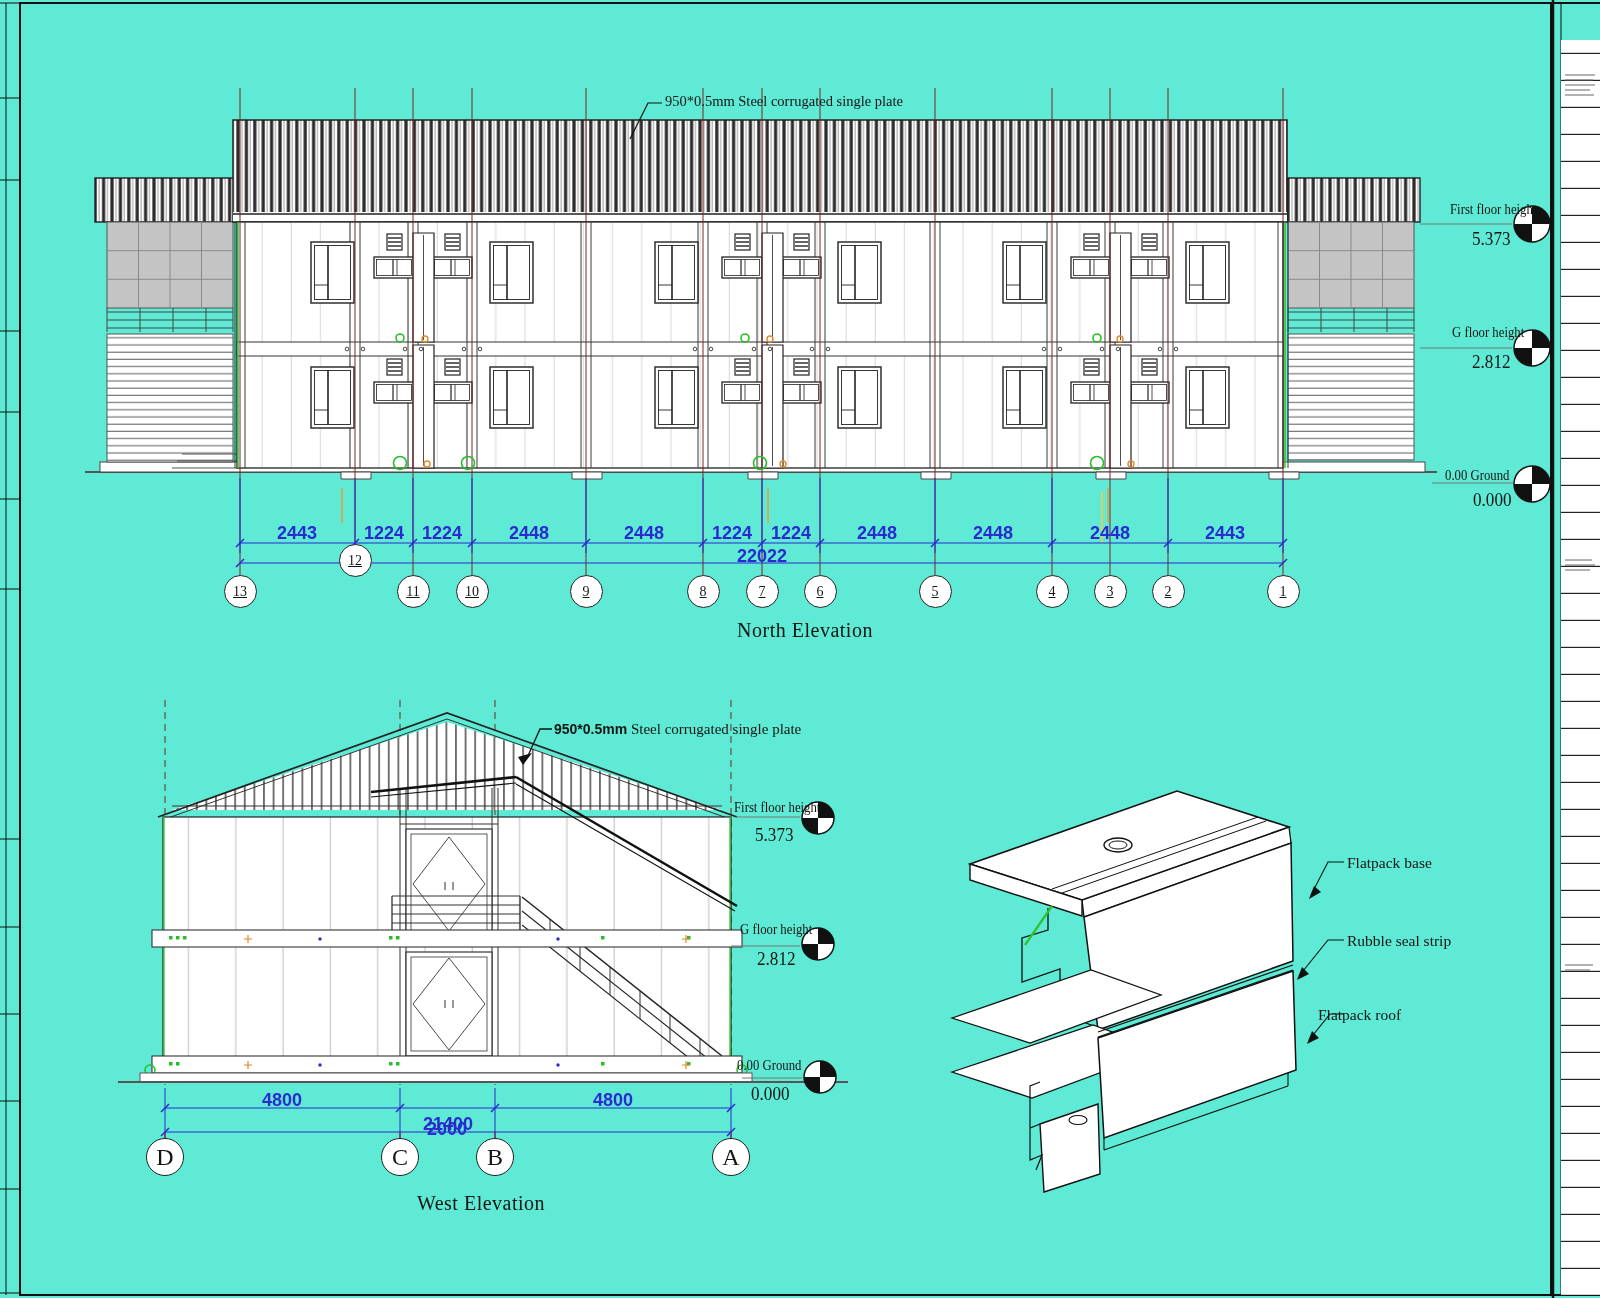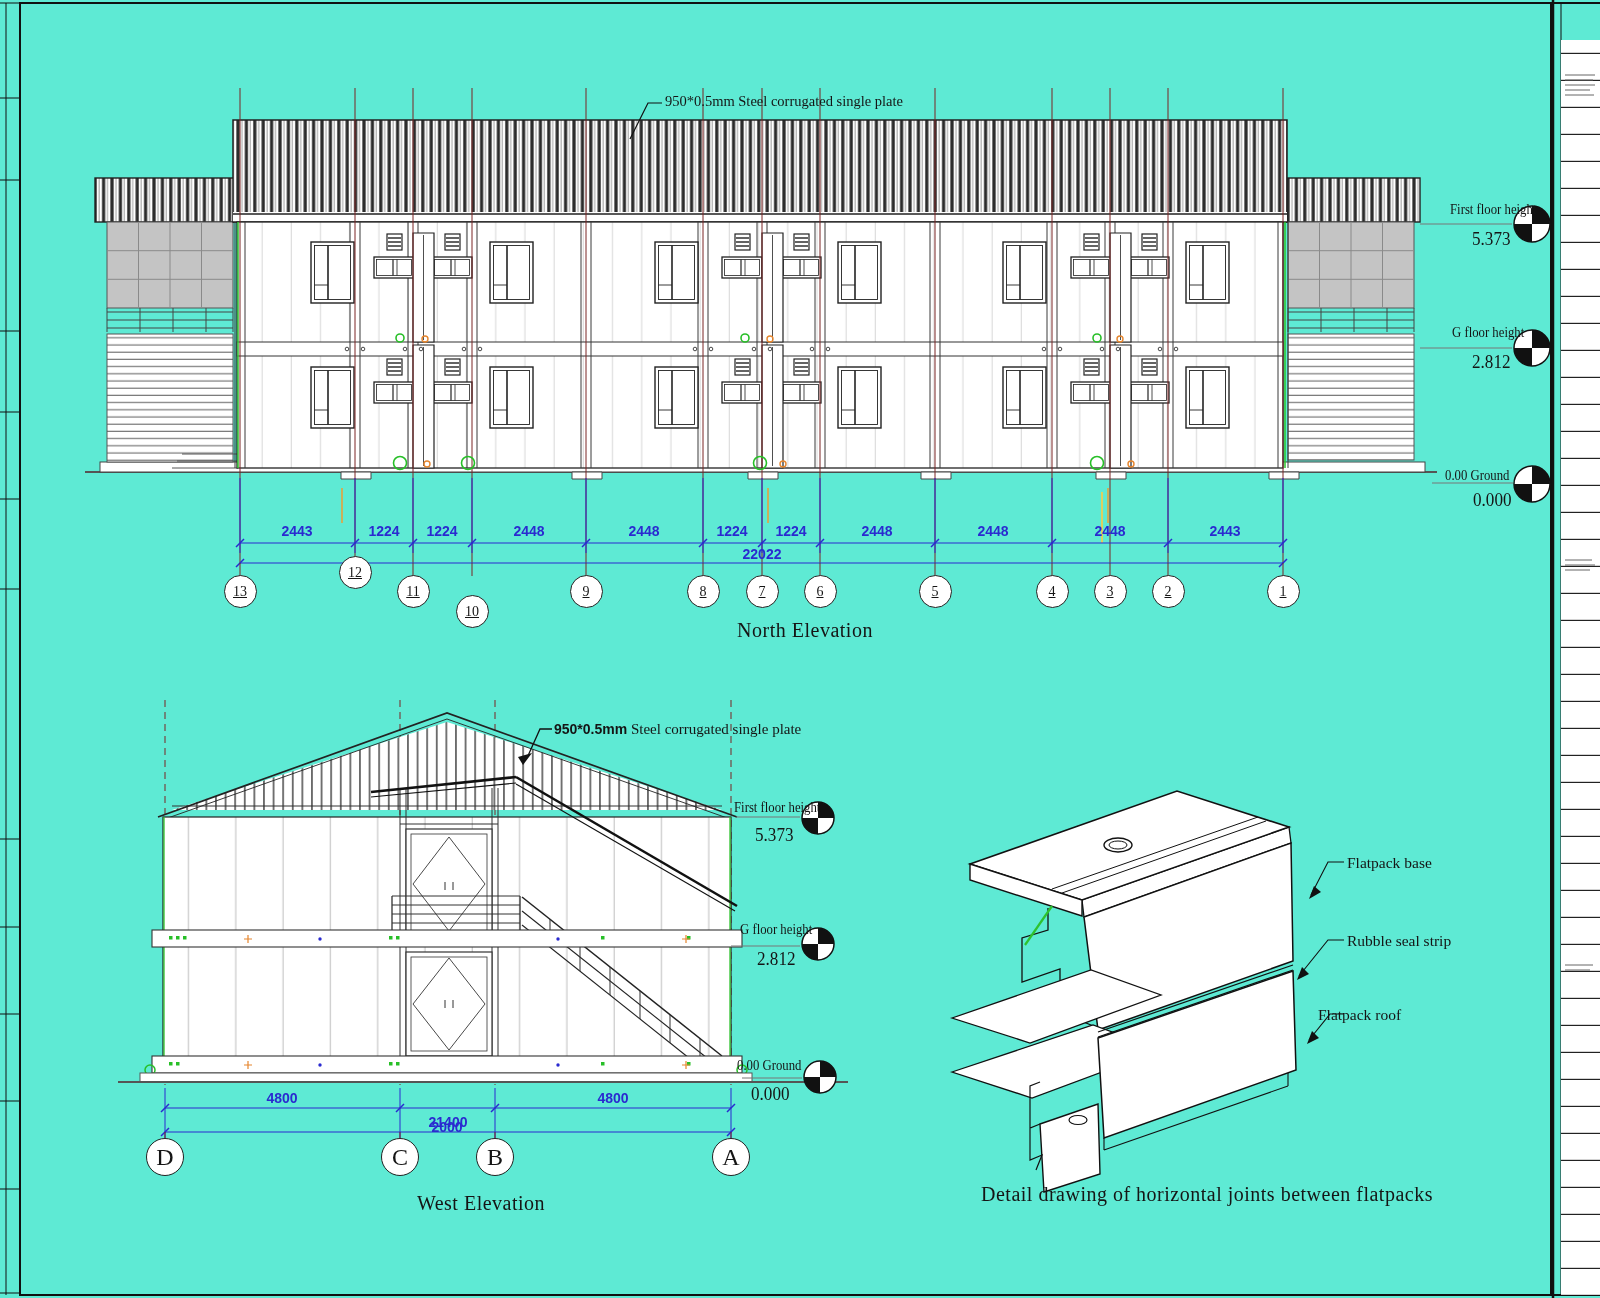--- a/index.html
+++ b/index.html
@@ -2,21 +2,21 @@
 <html><head>
 <meta charset="utf-8">
 <style>
   html,body{margin:0;padding:0;background:#fff;}
   #sheet{position:relative;width:1600px;height:1298px;background:#5eead4;overflow:hidden;
          font-family:"Liberation Serif",serif;color:#111;}
   .abs{position:absolute;white-space:nowrap;line-height:1.1;}
   .cad{font-family:"Liberation Serif",serif;color:#151515;}
   .lvl-label{font-size:15px;transform-origin:left top;transform:scaleX(0.85);}
   .lvl-value{font-size:19px;transform-origin:left top;transform:scaleX(0.9);}
-  .dim{font-family:"Liberation Sans",sans-serif;color:#2a2ad0;font-size:14px;font-weight:600;
+  .dim{font-family:"Liberation Sans",sans-serif;color:#2a2ad0;font-size:18px;font-weight:600;
        transform:translateX(-50%);}
   .title{font-size:20px;transform:translateX(-50%);letter-spacing:0.5px;}
   .note{font-size:14.5px;transform-origin:left top;}
   .note-bold{font-family:"Liberation Sans",sans-serif;font-weight:700;font-size:14px;}
   .note-rest{font-size:15px;}
   .dlabel{font-size:15.5px;}
   .bubble{position:absolute;border:1.6px solid #222;border-radius:50%;background:#fff;
           display:flex;align-items:center;justify-content:center;box-sizing:border-box;}
   .bubN{width:33px;height:33px;font-size:14px;text-decoration:underline;}
   .bubW{width:38px;height:38px;font-size:24px;}
@@ -351,23 +351,23 @@
 <div class="abs dim" style="left:644px;top:524px;">2448</div>
 <div class="abs dim" style="left:732px;top:524px;">1224</div>
 <div class="abs dim" style="left:791px;top:524px;">1224</div>
 <div class="abs dim" style="left:877px;top:524px;">2448</div>
 <div class="abs dim" style="left:993px;top:524px;">2448</div>
 <div class="abs dim" style="left:1110px;top:524px;">2448</div>
 <div class="abs dim" style="left:1225px;top:524px;">2443</div>
 <div class="abs dim" style="left:762px;top:547px;">22022</div>
 
 <div class="bubble bubN cad" style="left:223.5px;top:575px;">13</div>
-<div class="bubble bubN cad" style="left:338.5px;top:556px;">12</div>
+<div class="bubble bubN cad" style="left:338.5px;top:544px;">12</div>
 <div class="bubble bubN cad" style="left:396.5px;top:575px;">11</div>
-<div class="bubble bubN cad" style="left:455.5px;top:595px;">10</div>
+<div class="bubble bubN cad" style="left:455.5px;top:575px;">10</div>
 <div class="bubble bubN cad" style="left:569.5px;top:575px;">9</div>
 <div class="bubble bubN cad" style="left:686.5px;top:575px;">8</div>
 <div class="bubble bubN cad" style="left:745.5px;top:575px;">7</div>
 <div class="bubble bubN cad" style="left:803.5px;top:575px;">6</div>
 <div class="bubble bubN cad" style="left:918.5px;top:575px;">5</div>
 <div class="bubble bubN cad" style="left:1035.5px;top:575px;">4</div>
 <div class="bubble bubN cad" style="left:1093.5px;top:575px;">3</div>
 <div class="bubble bubN cad" style="left:1151.5px;top:575px;">2</div>
 <div class="bubble bubN cad" style="left:1266.5px;top:575px;">1</div>
 
@@ -392,15 +392,14 @@
 <div class="bubble bubW cad" style="left:146px;top:1138px;">D</div>
 <div class="bubble bubW cad" style="left:381px;top:1138px;">C</div>
 <div class="bubble bubW cad" style="left:476px;top:1138px;">B</div>
 <div class="bubble bubW cad" style="left:712px;top:1138px;">A</div>
 
 <div class="abs cad title" style="left:481px;top:1192px;">West Elevation</div>
 
 <div class="abs cad dlabel" style="left:1347px;top:854px;">Flatpack base</div>
 <div class="abs cad dlabel" style="left:1347px;top:932px;">Rubble seal strip</div>
 <div class="abs cad dlabel" style="left:1318px;top:1006px;">Flatpack roof</div>
-<div class="abs cad title" style="left:1207px;top:1183px;">Detail drawing of horizontal joints between flatpacks</div>
 
 </div>
 
 </body></html>

